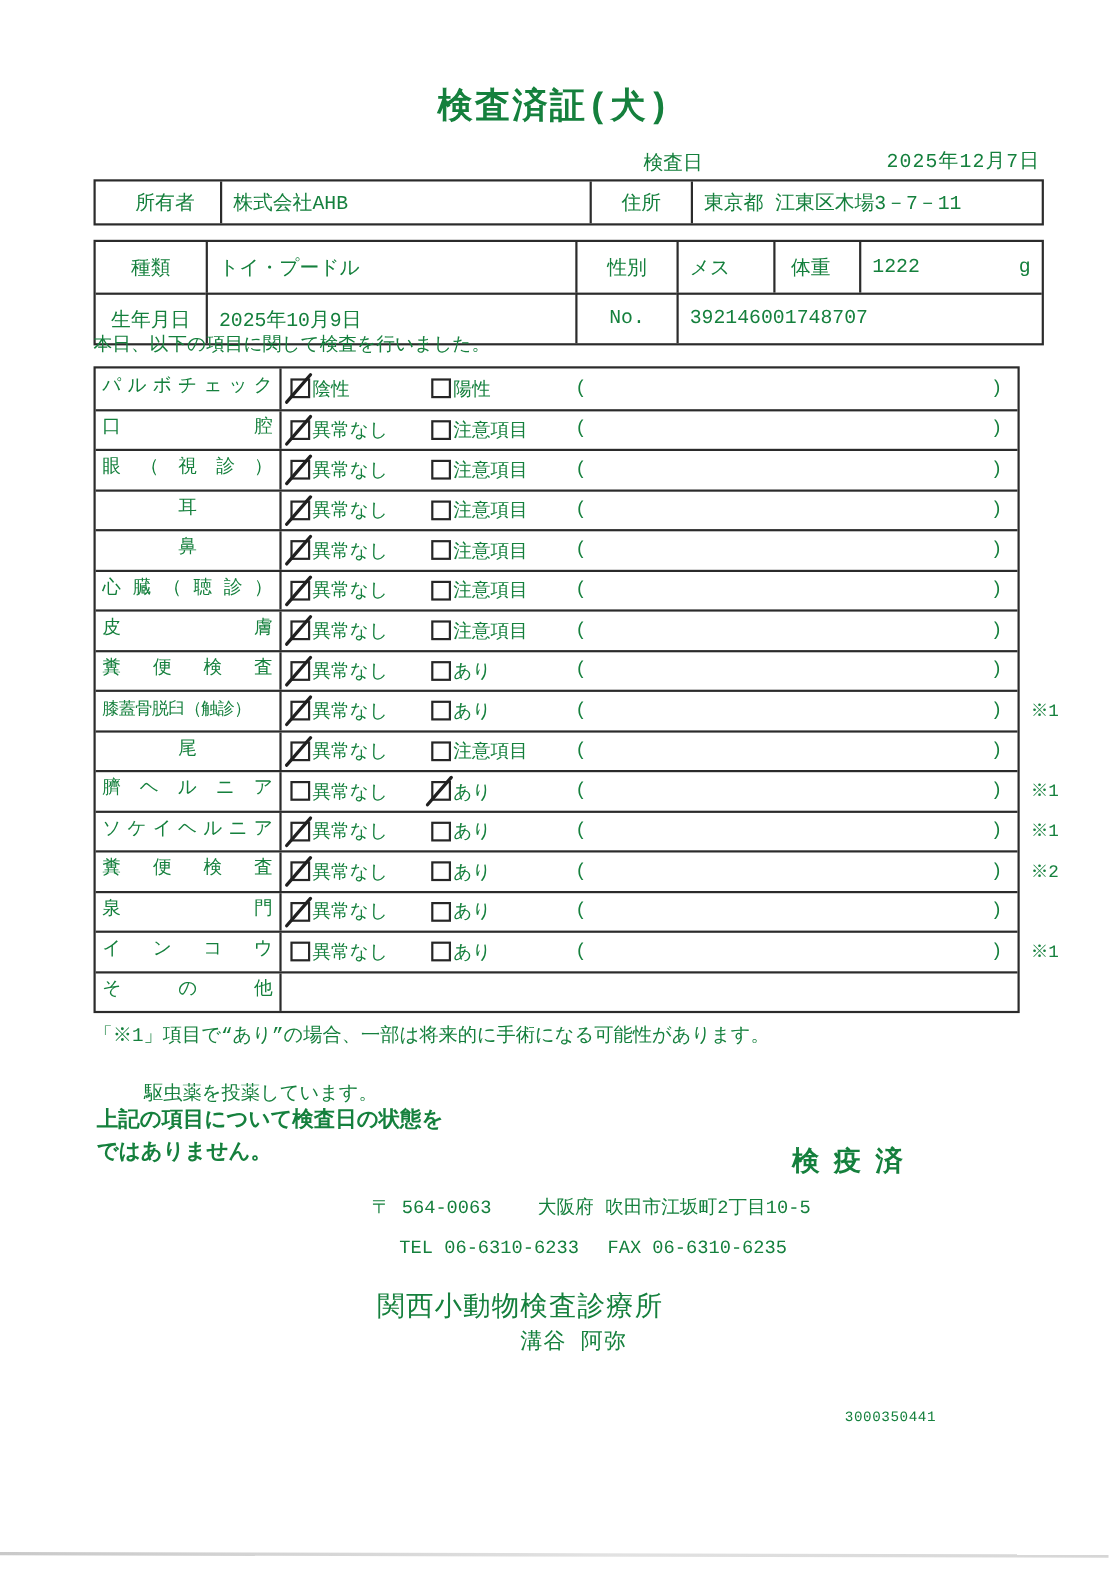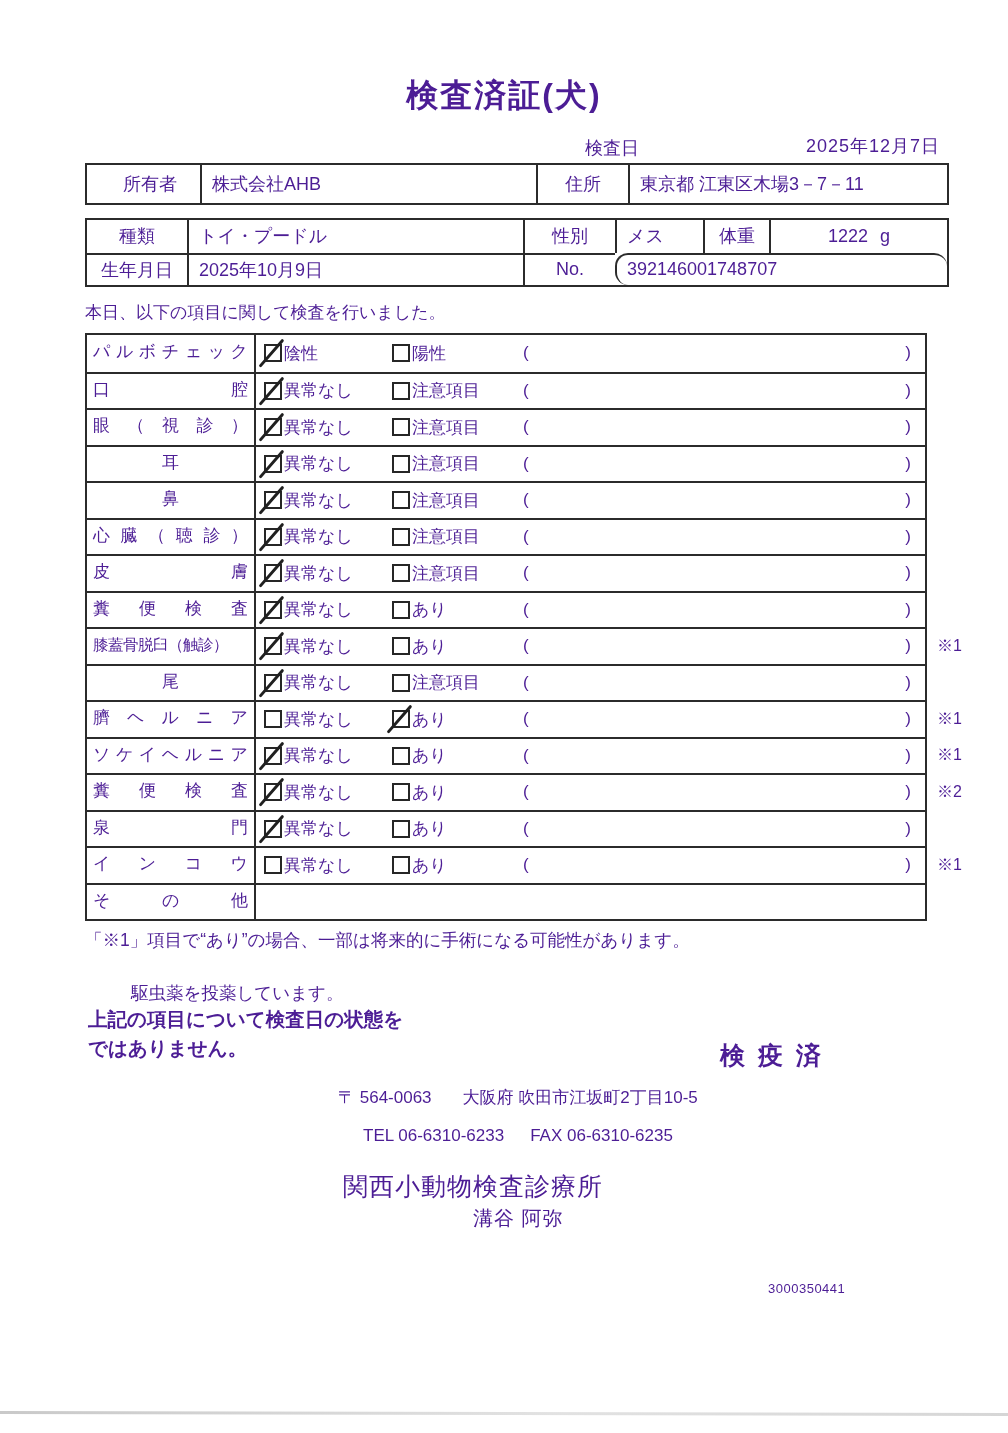--- a/index.html
+++ b/index.html
@@ -1,38 +1,38 @@
 <!DOCTYPE html>
 <html lang="ja"><head>
 <meta charset="utf-8">
 <style>
   html,body{margin:0;padding:0;background:#ffffff;}
   .page{
     position:relative;
     width:1008px;height:1433px;
     background:#ffffff;
-    font-family:Liberation Sans, sans-serif;
-    color:#4c1d95;
+    font-family:Liberation Mono, monospace;
+    color:#15803d;
     overflow:hidden;
   }
   .abs{position:absolute;}
   
   .title{top:74px;left:0;width:100%;text-align:center;font-size:32px;font-weight:600;letter-spacing:2px;}
   .insp-date-label{top:136px;left:585px;font-size:18px;}
   .insp-date-value{top:134px;left:806px;font-size:18px;letter-spacing:1px;}
   
   .gridtbl{border:2px solid #2b2b2b;display:grid;box-sizing:border-box;background:#fff;}
   .gridtbl .cell{border-left:2px solid #2b2b2b;box-sizing:border-box;display:flex;align-items:center;font-size:18px;padding:0 10px;white-space:nowrap;overflow:hidden;}
   .gridtbl .cell.first{border-left:none;}
   .gridtbl .cell.rt{border-top:2px solid #2b2b2b;}
   .gridtbl .cell.c{justify-content:center;padding:0 2px;}
   .t1{top:163px;left:85px;width:864px;height:42px;grid-template-columns:100px 336px 92px 1fr;padding-left:13px;}
-  .t2{top:218px;left:85px;width:864px;height:69px;grid-template-columns:100px 336px 92px 88px 66px 1fr;grid-template-rows:1fr 1fr;}
-  .weight-cell{justify-content:center;gap:12px;padding-right:10px;}
-  .no-span{grid-column:4/7;border-radius:13px;}
+  .t2{top:218px;left:85px;width:864px;height:96px;grid-template-columns:100px 336px 92px 88px 66px 1fr;grid-template-rows:1fr 1fr;}
+  .weight-cell{justify-content:space-between;gap:12px;padding-right:10px;margin-left:12px;}
+  .no-span{grid-column:4/7;}
   
   .intro{top:301px;left:85px;font-size:17px;}
   
   .chk{top:333px;left:85px;width:842px;border:2px solid #2b2b2b;box-sizing:border-box;background:#fff;}
   .row{position:relative;height:36.5px;box-sizing:border-box;display:grid;grid-template-columns:167px 1fr;}
   .row + .row{border-top:2px solid #2b2b2b;}
   .lbl{box-sizing:border-box;padding:0 6px;font-size:17px;line-height:34px;white-space:nowrap;overflow:hidden;}
   .row + .row .lbl{line-height:32.5px;}
   .lbl.spread{text-align:justify;text-align-last:justify;border-radius:18px;}
   .lbl.center{text-align:center;}
@@ -45,21 +45,21 @@
   .cb1{left:8px;} .cb2{left:136px;}
   .cb .slash{display:none;position:absolute;left:4px;top:-11px;width:2.5px;height:36px;background:#202020;transform:rotate(41deg);border-radius:2px;}
   .cb.checked .slash{display:block;}
   .note{position:absolute;left:calc(100% + 12px);top:0;bottom:0;display:flex;align-items:center;font-size:16px;white-space:nowrap;}
   
   .note1{top:928px;left:85px;font-size:17.5px;}
   .note2{top:956px;left:85px;font-size:17.5px;}
   .note3{top:981px;left:131px;font-size:17.5px;}
   .disclaimer{top:1005px;left:88px;font-size:19.5px;font-weight:700;line-height:29px;}
   .stamp{top:1039px;left:720px;font-size:25px;font-weight:600;letter-spacing:13px;white-space:nowrap;}
-  .postal-line{top:1086px;left:338px;font-size:17px;display:flex;gap:31px;white-space:nowrap;}
+  .postal-line{top:1086px;left:338px;font-size:17px;display:flex;gap:42px;white-space:nowrap;}
   .tel-line{top:1126px;left:363px;font-size:17px;display:flex;gap:26px;white-space:nowrap;text-align:center;}
   .clinic-name{top:1170px;left:343px;font-size:25px;letter-spacing:1px;white-space:nowrap;}
   .vet-name{top:1205px;left:473px;font-size:20px;letter-spacing:1px;white-space:nowrap;}
   .serial{top:1241px;left:768px;font-size:13px;letter-spacing:0.5px;margin-top:40px;}
   .scan-line{top:1412px;left:0;width:100%;height:3px;background:linear-gradient(90deg,#c9c9c9,#e2e2e2 55%,#d6d6d6);transform:rotate(0.12deg);}
 </style>
 </head>
 <body>
 
 <div class="page">

